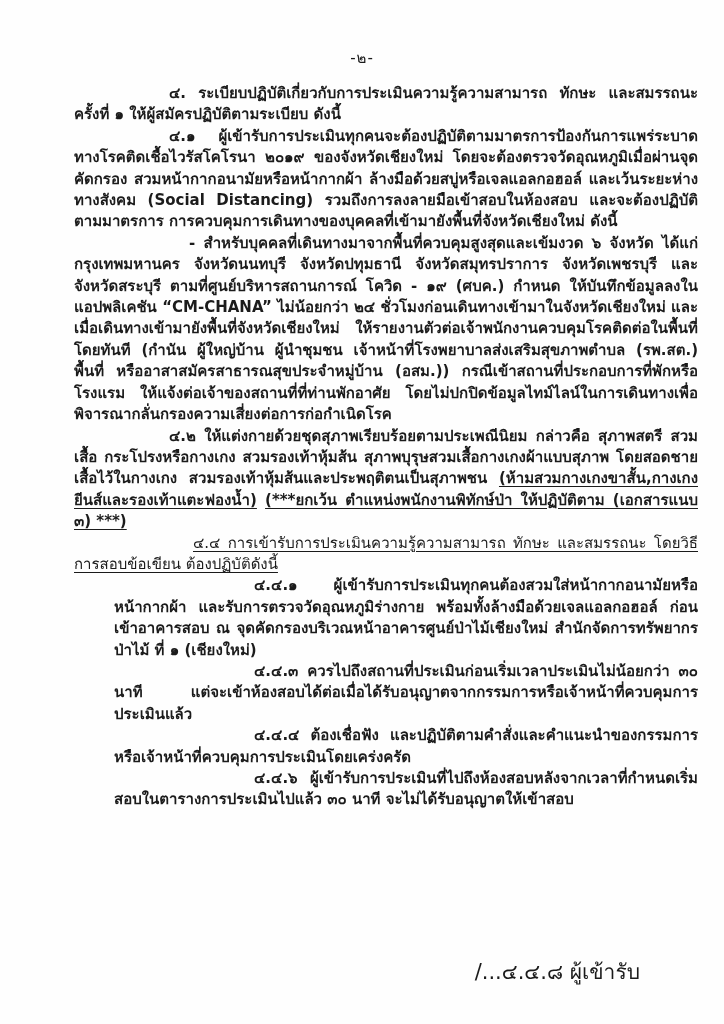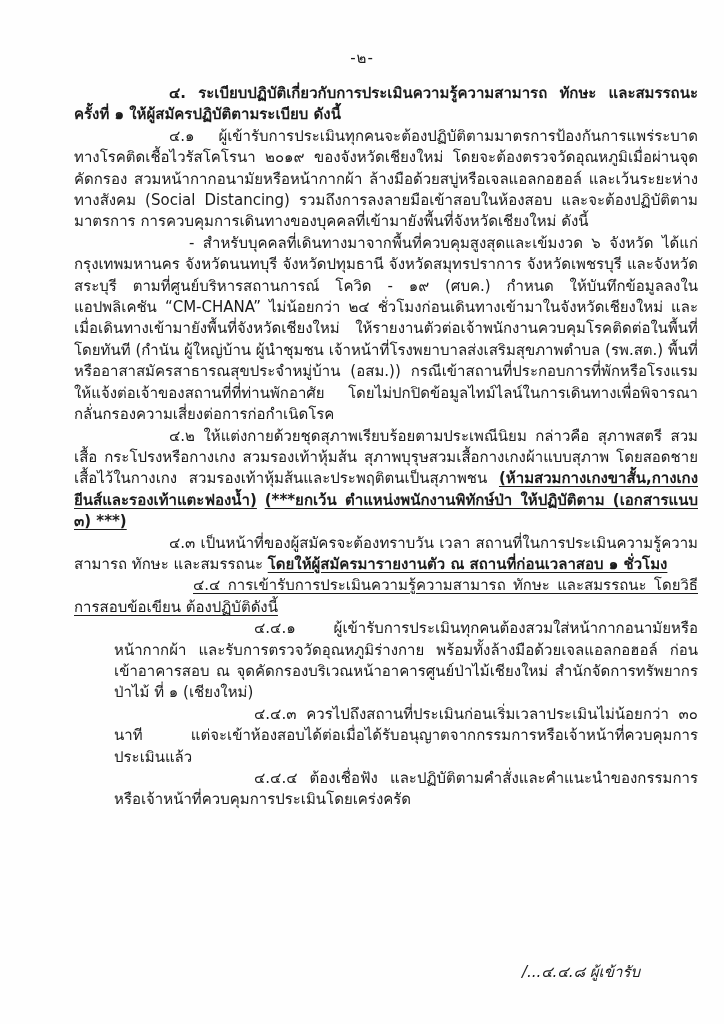--- a/index.html
+++ b/index.html
@@ -27,47 +27,46 @@
     padding: 15px 26px 0 74px;
     font-size: 15px;
     line-height: 21.4px;
     text-align: justify;
     text-align-last: left;
   }
   .para { margin: 0; }
   .indent-item   { text-indent: 95px; }
   .indent-dash   { text-indent: 115px; }
   .indent-sub    { text-indent: 140px; margin-left: 40px; }
-  .seg-normal         { font-weight: normal; }
+  .seg-normal         { font-weight: bold; }
   .seg-bold           { font-weight: bold; }
   .seg-underline      { text-decoration: underline; text-underline-offset: 3px; margin-left: 24px; }
   .seg-bold-underline { font-weight: bold; text-decoration: underline; text-underline-offset: 3px; }
   .page-footer {
     position: absolute;
     top: 962px;
     right: 84px;
-    font-size: 15px;
+    font-size: 21px;
     line-height: 21px;
-    font-style: italic;
   }
 </style>
 </head>
 <body>
 
 <div class="page">
 
   <div class="page-number">-๒-</div>
 
   <div class="doc-body">
       <div class="para indent-item"><span class="seg-bold">๔. ระเบียบปฏิบัติเกี่ยวกับการประเมินความรู้ความสามารถ ทักษะ และสมรรถนะ ครั้งที่ ๑ ให้ผู้สมัครปฏิบัติตามระเบียบ ดังนี้</span></div>
       <div class="para indent-item"><span class="seg-normal">๔.๑ ผู้เข้ารับการประเมินทุกคนจะต้องปฏิบัติตามมาตรการป้องกันการแพร่ระบาดทางโรคติดเชื้อไวรัสโคโรนา ๒๐๑๙ ของจังหวัดเชียงใหม่ โดยจะต้องตรวจวัดอุณหภูมิเมื่อผ่านจุดคัดกรอง สวมหน้ากากอนามัยหรือหน้ากากผ้า ล้างมือด้วยสบู่หรือเจลแอลกอฮอล์ และเว้นระยะห่างทางสังคม (Social Distancing) รวมถึงการลงลายมือเข้าสอบในห้องสอบ และจะต้องปฏิบัติตามมาตรการ การควบคุมการเดินทางของบุคคลที่เข้ามายังพื้นที่จังหวัดเชียงใหม่ ดังนี้</span></div>
       <div class="para indent-dash"><span class="seg-normal">- สำหรับบุคคลที่เดินทางมาจากพื้นที่ควบคุมสูงสุดและเข้มงวด ๖ จังหวัด ได้แก่ กรุงเทพมหานคร จังหวัดนนทบุรี จังหวัดปทุมธานี จังหวัดสมุทรปราการ จังหวัดเพชรบุรี และจังหวัดสระบุรี ตามที่ศูนย์บริหารสถานการณ์ โควิด - ๑๙ (ศบค.) กำหนด  ให้บันทึกข้อมูลลงในแอปพลิเคชัน “CM-CHANA” ไม่น้อยกว่า ๒๔ ชั่วโมงก่อนเดินทางเข้ามาในจังหวัดเชียงใหม่ และเมื่อเดินทางเข้ามายังพื้นที่จังหวัดเชียงใหม่ ให้รายงานตัวต่อเจ้าพนักงานควบคุมโรคติดต่อในพื้นที่โดยทันที (กำนัน ผู้ใหญ่บ้าน ผู้นำชุมชน เจ้าหน้าที่โรงพยาบาลส่งเสริมสุขภาพตำบล (รพ.สต.) พื้นที่ หรืออาสาสมัครสาธารณสุขประจำหมู่บ้าน (อสม.)) กรณีเข้าสถานที่ประกอบการที่พักหรือโรงแรม ให้แจ้งต่อเจ้าของสถานที่ที่ท่านพักอาศัย โดยไม่ปกปิดข้อมูลไทม์ไลน์ในการเดินทางเพื่อพิจารณากลั่นกรองความเสี่ยงต่อการก่อกำเนิดโรค</span></div>
       <div class="para indent-item"><span class="seg-normal">๔.๒ ให้แต่งกายด้วยชุดสุภาพเรียบร้อยตามประเพณีนิยม กล่าวคือ สุภาพสตรี สวมเสื้อ กระโปรงหรือกางเกง สวมรองเท้าหุ้มส้น สุภาพบุรุษสวมเสื้อกางเกงผ้าแบบสุภาพ โดยสอดชายเสื้อไว้ในกางเกง สวมรองเท้าหุ้มส้นและประพฤติตนเป็นสุภาพชน </span><span class="seg-bold-underline">(ห้ามสวมกางเกงขาสั้น,กางเกงยีนส์และรองเท้าแตะฟองน้ำ)</span><span class="seg-normal"> </span><span class="seg-bold-underline">(***ยกเว้น ตำแหน่งพนักงานพิทักษ์ป่า ให้ปฏิบัติตาม (เอกสารแนบ ๓) ***)</span></div>
-      <div class="para indent-item"><span class="seg-normal">๔.๓ เป็นหน้าที่ของผู้สมัครจะต้องทราบวัน เวลา สถานที่ในการประเมินความรู้ความสามารถ ทักษะ และสมรรถนะ </span><span class="seg-bold-underline">โดยให้ผู้สมัครมารายงานตัว ณ สถานที่ก่อนเวลาสอบ ๑ ชั่วโมง</span></div>
       <div class="para indent-item"><span class="seg-underline">๔.๔ การเข้ารับการประเมินความรู้ความสามารถ ทักษะ และสมรรถนะ โดยวิธีการสอบข้อเขียน ต้องปฏิบัติดังนี้</span></div>
       <div class="para indent-sub"><span class="seg-normal">๔.๔.๑ ผู้เข้ารับการประเมินทุกคนต้องสวมใส่หน้ากากอนามัยหรือหน้ากากผ้า และรับการตรวจวัดอุณหภูมิร่างกาย พร้อมทั้งล้างมือด้วยเจลแอลกอฮอล์ ก่อนเข้าอาคารสอบ ณ จุดคัดกรองบริเวณหน้าอาคารศูนย์ป่าไม้เชียงใหม่ สำนักจัดการทรัพยากรป่าไม้ ที่ ๑ (เชียงใหม่)</span></div>
       <div class="para indent-sub"><span class="seg-normal">๔.๔.๓ ควรไปถึงสถานที่ประเมินก่อนเริ่มเวลาประเมินไม่น้อยกว่า ๓๐ นาที แต่จะเข้าห้องสอบได้ต่อเมื่อได้รับอนุญาตจากกรรมการหรือเจ้าหน้าที่ควบคุมการประเมินแล้ว</span></div>
       <div class="para indent-sub"><span class="seg-normal">๔.๔.๔ ต้องเชื่อฟัง และปฏิบัติตามคำสั่งและคำแนะนำของกรรมการ หรือเจ้าหน้าที่ควบคุมการประเมินโดยเคร่งครัด</span></div>
+      <div class="para indent-sub"><span class="seg-normal">๔.๔.๖ ผู้เข้ารับการประเมินที่ไปถึงห้องสอบหลังจากเวลาที่กำหนดเริ่มสอบในตารางการประเมินไปแล้ว ๓๐ นาที จะไม่ได้รับอนุญาตให้เข้าสอบ</span></div>
     </div>
 
   <div class="page-footer">/...๔.๔.๘ ผู้เข้ารับ</div>
 
 </div>
 
 </body></html>

